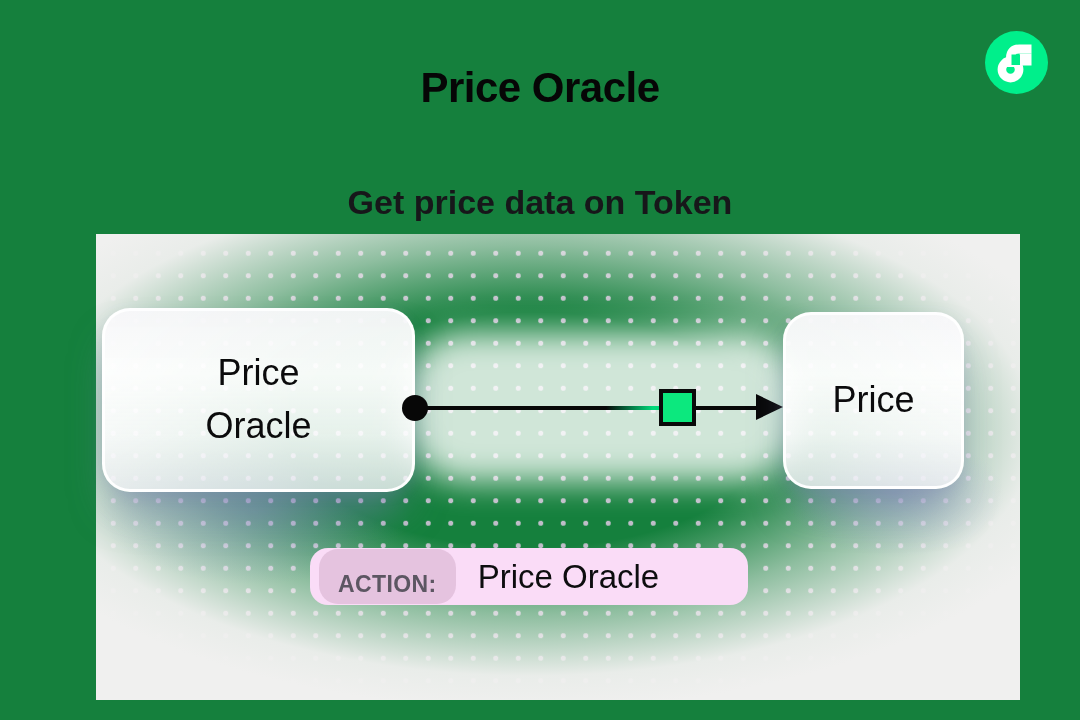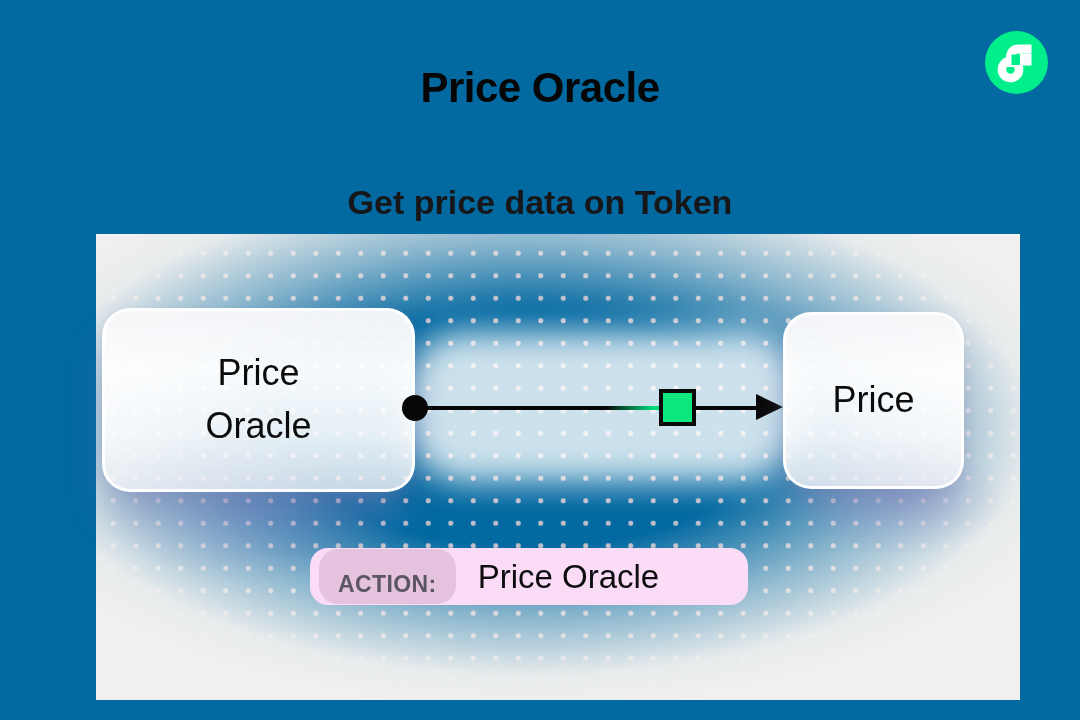--- a/index.html
+++ b/index.html
@@ -3,21 +3,21 @@
 <meta charset="utf-8">
 <style>
   html, body { margin: 0; padding: 0; }
   body {
     width: 1080px; height: 720px;
     font-family: "Liberation Sans", "DejaVu Sans", sans-serif;
     background: #f0f0ef;
   }
   .canvas {
     position: relative; width: 1080px; height: 720px;
-    background: #0369a1; overflow: hidden;
+    background: #15803d; overflow: hidden;
   }
 
   
   .dots-layer {
     position: absolute; left: 98px; top: 236px; width: 920px; height: 462px;
     background-image: radial-gradient(circle, #bfbdc9 2.2px, rgba(191,189,201,0) 2.9px);
     background-size: 22.5px 22.5px;
     background-position: 4px 6px;
   }
   .dots-layer::after {

